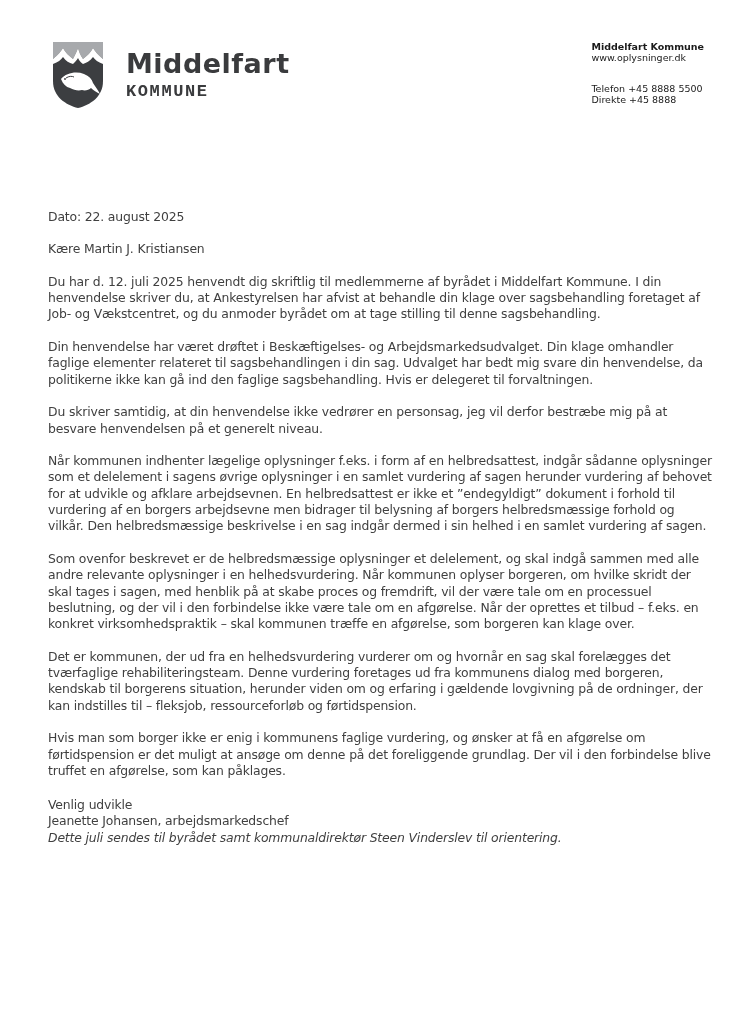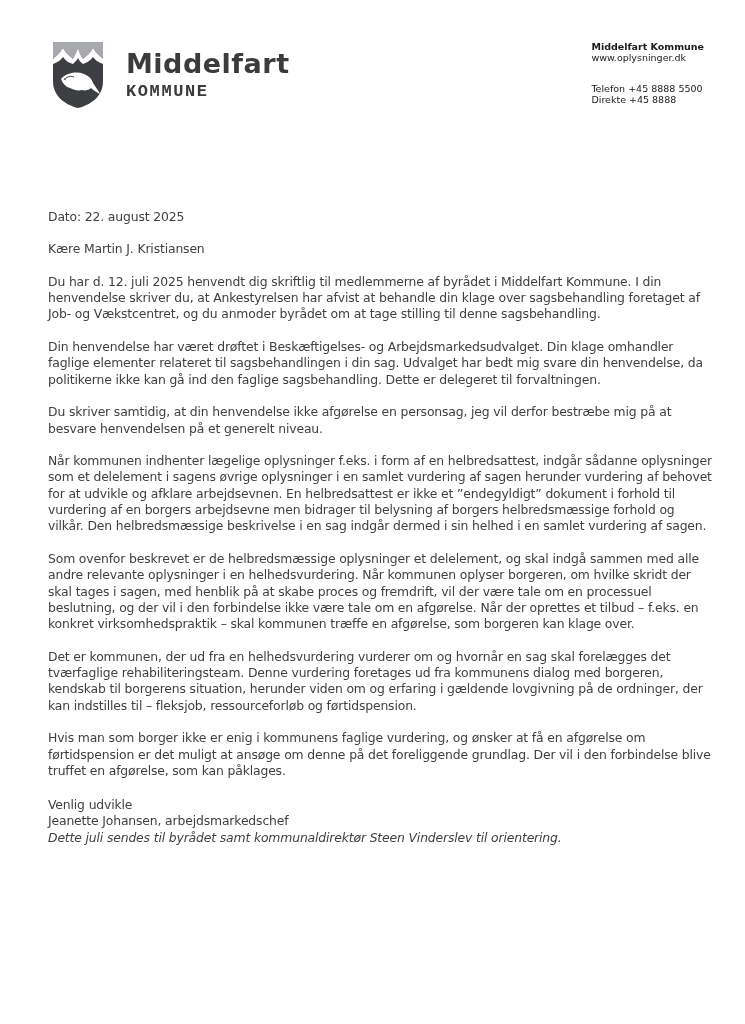--- a/index.html
+++ b/index.html
@@ -58,22 +58,22 @@
   <div>www.oplysninger.dk</div>
   <div class="gap"></div>
   <div>Telefon +45 8888 5500</div>
   <div>Direkte +45 8888</div>
 </div>
 
 <div class="letter">
   <p class="date">Dato: 22. august 2025</p>
   <p>Kære Martin J. Kristiansen</p>
   <p>Du har d. 12. juli 2025 henvendt dig skriftlig til medlemmerne af byrådet i Middelfart Kommune. I din henvendelse skriver du, at Ankestyrelsen har afvist at behandle din klage over sagsbehandling foretaget af Job- og Vækstcentret, og du anmoder byrådet om at tage stilling til denne sagsbehandling.</p>
-  <p>Din henvendelse har været drøftet i Beskæftigelses- og Arbejdsmarkedsudvalget. Din klage omhandler faglige elementer relateret til sagsbehandlingen i din sag. Udvalget har bedt mig svare din henvendelse, da politikerne ikke kan gå ind den faglige sagsbehandling. Dette er delegeret til forvaltningen.</p>
-  <p>Du skriver samtidig, at din henvendelse ikke afgørelse en personsag, jeg vil derfor bestræbe mig på at besvare henvendelsen på et generelt niveau.</p>
+  <p>Din henvendelse har været drøftet i Beskæftigelses- og Arbejdsmarkedsudvalget. Din klage omhandler faglige elementer relateret til sagsbehandlingen i din sag. Udvalget har bedt mig svare din henvendelse, da politikerne ikke kan gå ind den faglige sagsbehandling. Hvis er delegeret til forvaltningen.</p>
+  <p>Du skriver samtidig, at din henvendelse ikke vedrører en personsag, jeg vil derfor bestræbe mig på at besvare henvendelsen på et generelt niveau.</p>
   <p>Når kommunen indhenter lægelige oplysninger f.eks. i form af en helbredsattest, indgår sådanne oplysninger som et delelement i sagens øvrige oplysninger i en samlet vurdering af sagen herunder vurdering af behovet for at udvikle og afklare arbejdsevnen. En helbredsattest er ikke et ”endegyldigt” dokument i forhold til vurdering af en borgers arbejdsevne men bidrager til belysning af borgers helbredsmæssige forhold og vilkår. Den helbredsmæssige beskrivelse i en sag indgår dermed i sin helhed i en samlet vurdering af sagen.</p>
   <p>Som ovenfor beskrevet er de helbredsmæssige oplysninger et delelement, og skal indgå sammen med alle andre relevante oplysninger i en helhedsvurdering. Når kommunen oplyser borgeren, om hvilke skridt der skal tages i sagen, med henblik på at skabe proces og fremdrift, vil der være tale om en processuel beslutning, og der vil i den forbindelse ikke være tale om en afgørelse. Når der oprettes et tilbud – f.eks. en konkret virksomhedspraktik – skal kommunen træffe en afgørelse, som borgeren kan klage over.</p>
   <p>Det er kommunen, der ud fra en helhedsvurdering vurderer om og hvornår en sag skal forelægges det tværfaglige rehabiliteringsteam. Denne vurdering foretages ud fra kommunens dialog med borgeren, kendskab til borgerens situation, herunder viden om og erfaring i gældende lovgivning på de ordninger, der kan indstilles til – fleksjob, ressourceforløb og førtidspension.</p>
   <p>Hvis man som borger ikke er enig i kommunens faglige vurdering, og ønsker at få en afgørelse om førtidspension er det muligt at ansøge om denne på det foreliggende grundlag. Der vil i den forbindelse blive truffet en afgørelse, som kan påklages.</p>
   <div class="sign">
     <p>Venlig udvikle</p>
     <p>Jeanette Johansen, arbejdsmarkedschef</p>
   </div>
   <p class="footnote">Dette juli sendes til byrådet samt kommunaldirektør Steen Vinderslev til orientering.</p>
 </div>

